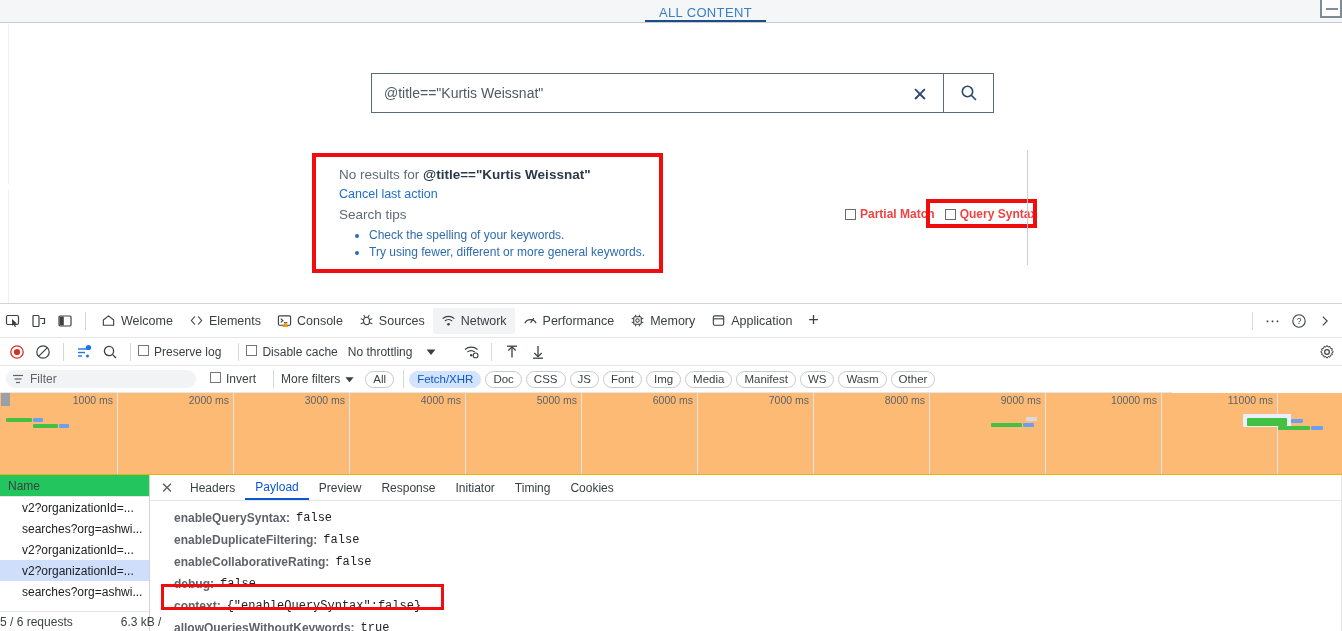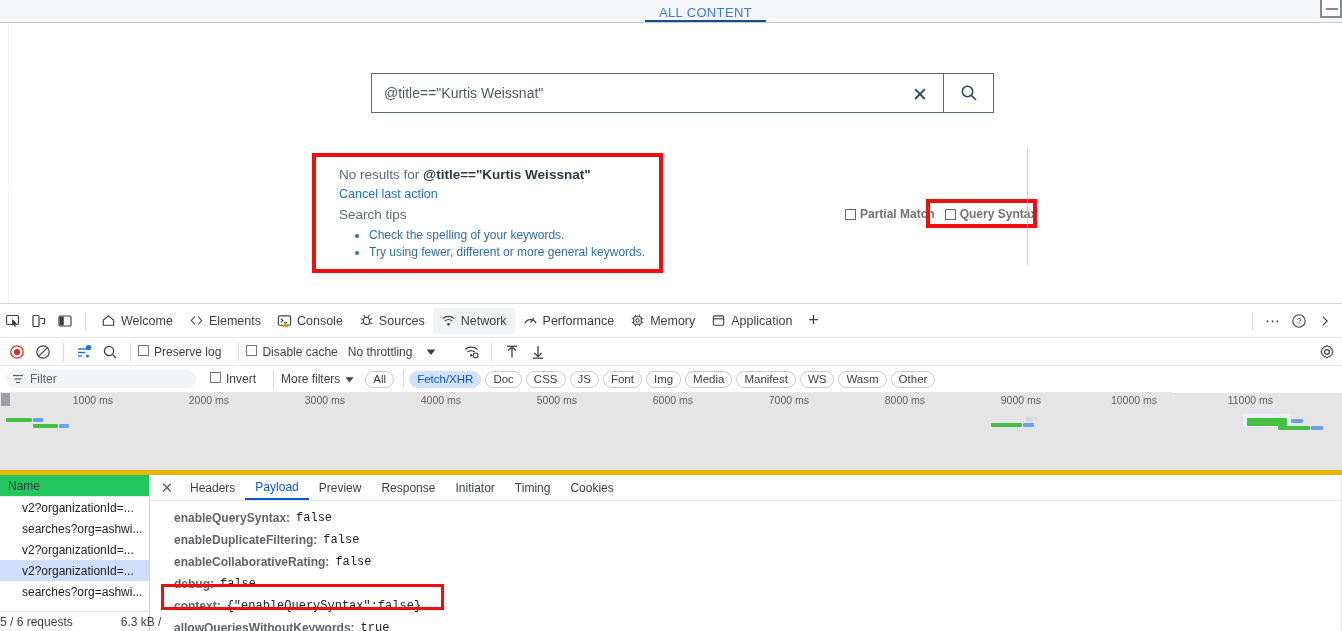--- a/index.html
+++ b/index.html
@@ -98,21 +98,21 @@
   }
   #tips-list li::marker { color: #2f6cad; }
 
   
   #option-row {
     position: absolute; left: 845px; top: 206px; height: 16px;
     display: flex; align-items: center;
   }
   .opt {
     display: flex; align-items: center; font-size: 12px; font-weight: bold;
-    color: #737373; white-space: nowrap; cursor: pointer;
+    color: #ef4444; white-space: nowrap; cursor: pointer;
   }
   .opt .cb {
     width: 11px; height: 11px; border: 1px solid #6a6a6a; background: #fff;
     margin-right: 4px; flex: none;
   }
   #opt-query-syntax-highlight {
     position: absolute; left: 926px; top: 199px; width: 111px; height: 29px;
     border: 4px solid #f00d0d; pointer-events: none;
   }
   #vertical-divider {
@@ -176,21 +176,21 @@
   .type-chip {
     height: 17px; padding: 0 7px; border: 1px solid #c6c9cc; border-radius: 9px;
     font-size: 11.5px; color: #3c4043; display: flex; align-items: center;
     margin-right: 4px; cursor: pointer; background: #fff; white-space: nowrap;
   }
   .type-chip.selected { background: #d3e3fd; border-color: #d3e3fd; color: #0b57d0; }
 
   
   #dt-overview {
     position: absolute; left: 0; top: 89px; width: 1342px; height: 82px;
-    border-bottom: 5px solid #eab308; overflow: hidden; background: #e5e5e5;
+    border-bottom: 1px solid #eab308; overflow: hidden; background: #fdba74;
   }
   .tl-tick {
     position: absolute; top: 0; height: 82px; border-right: 1px solid #dce4f0;
   }
   .tl-tick span {
     position: absolute; right: 4px; top: 1px; font-size: 10.5px; color: #5f6368;
     white-space: nowrap;
   }
   .wf-bar { position: absolute; height: 4px; border-radius: 1px; }
   .wf-green { background: #44c144; }

